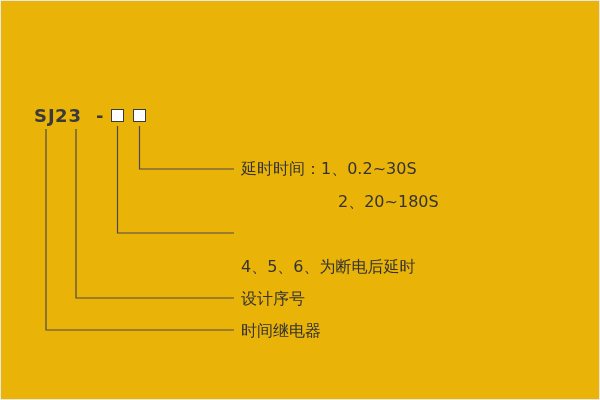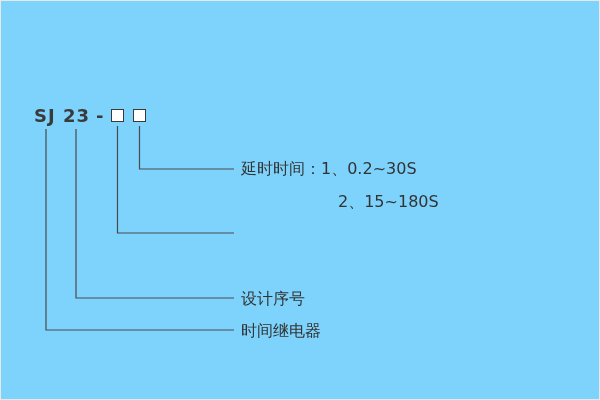--- a/index.html
+++ b/index.html
@@ -5,21 +5,21 @@
   html, body {
     margin: 0;
     padding: 0;
     background: #ffffff;
     font-family: "DejaVu Sans", "Liberation Sans", sans-serif;
   }
   .canvas {
     position: relative;
     width: 600px;
     height: 400px;
-    background: #7dd3fc;
+    background: #eab308;
     border: 1px solid #e8e8e8;
     box-sizing: border-box;
     overflow: hidden;
   }
   .code-part {
     position: absolute;
     font-size: 18px;
     font-weight: bold;
     color: #3a3a3a;
     letter-spacing: 1px;
@@ -50,35 +50,36 @@
     line-height: 18px;
     white-space: nowrap;
   }
 </style>
 </head>
 <body>
 
 <div class="canvas">
 
   <span class="code-part" style="left:33px; top:105px">SJ</span>
-  <span class="code-part" style="left:62px; top:105px">23</span>
+  <span class="code-part" style="left:54px; top:105px">23</span>
   <span class="code-part" style="left:95px; top:105px">-</span>
   <span class="option-box" style="left:110px; top:108px"></span>
   <span class="option-box" style="left:132px; top:108px"></span>
 
   <svg class="connectors" width="600" height="400">
     <polyline points="138.5,125 138.5,168 233,168"></polyline>
     <polyline points="116.5,125 116.5,232 233,232"></polyline>
     <polyline points="75,128 75,297 233,297"></polyline>
     <polyline points="45,128 45,329 233,329"></polyline>
   </svg>
 
   <div class="label" style="left:240px; top:159px">延时时间：1、0.2~30S</div>
 
-  <div class="label" style="left:337px; top:192px">2、15~180S</div>
+  <div class="label" style="left:337px; top:192px">2、20~180S</div>
 
 
+  <div class="label" style="left:240px; top:257px">4、5、6、为断电后延时</div>
 
   <div class="label" style="left:240px; top:289px">设计序号</div>
 
   <div class="label" style="left:240px; top:321px">时间继电器</div>
 
 </div>
 
 </body></html>

